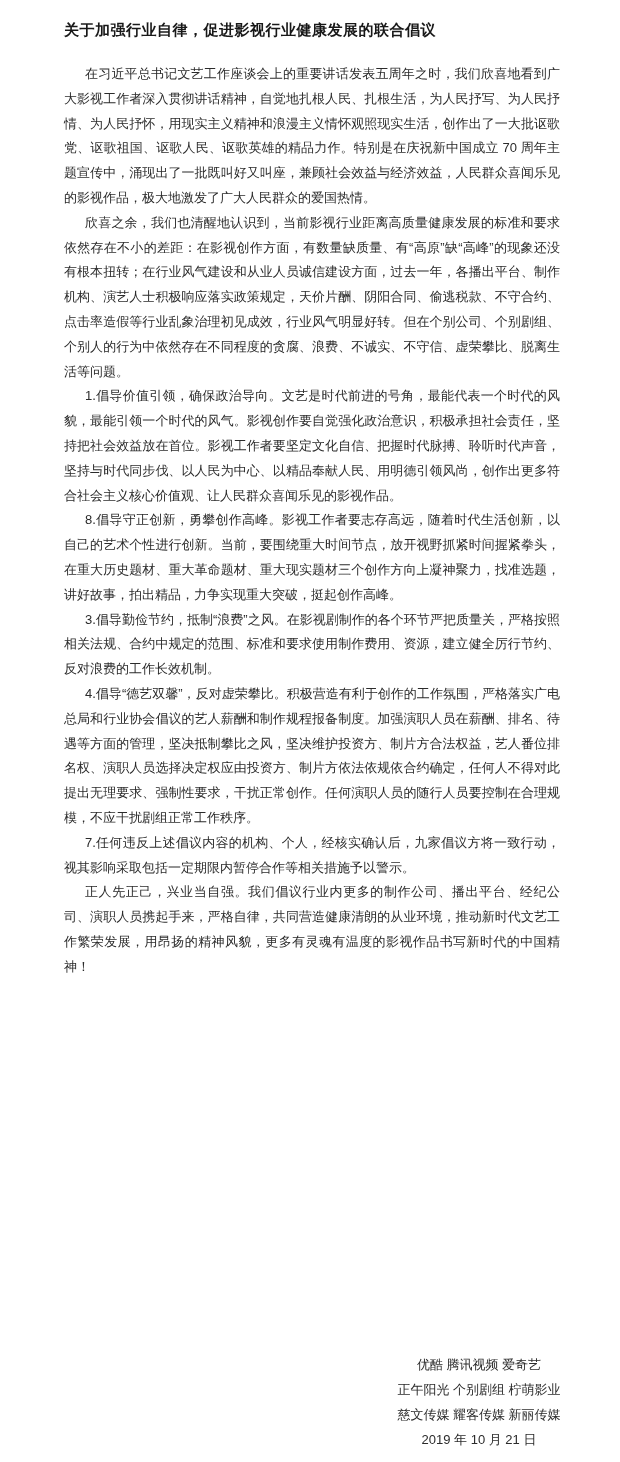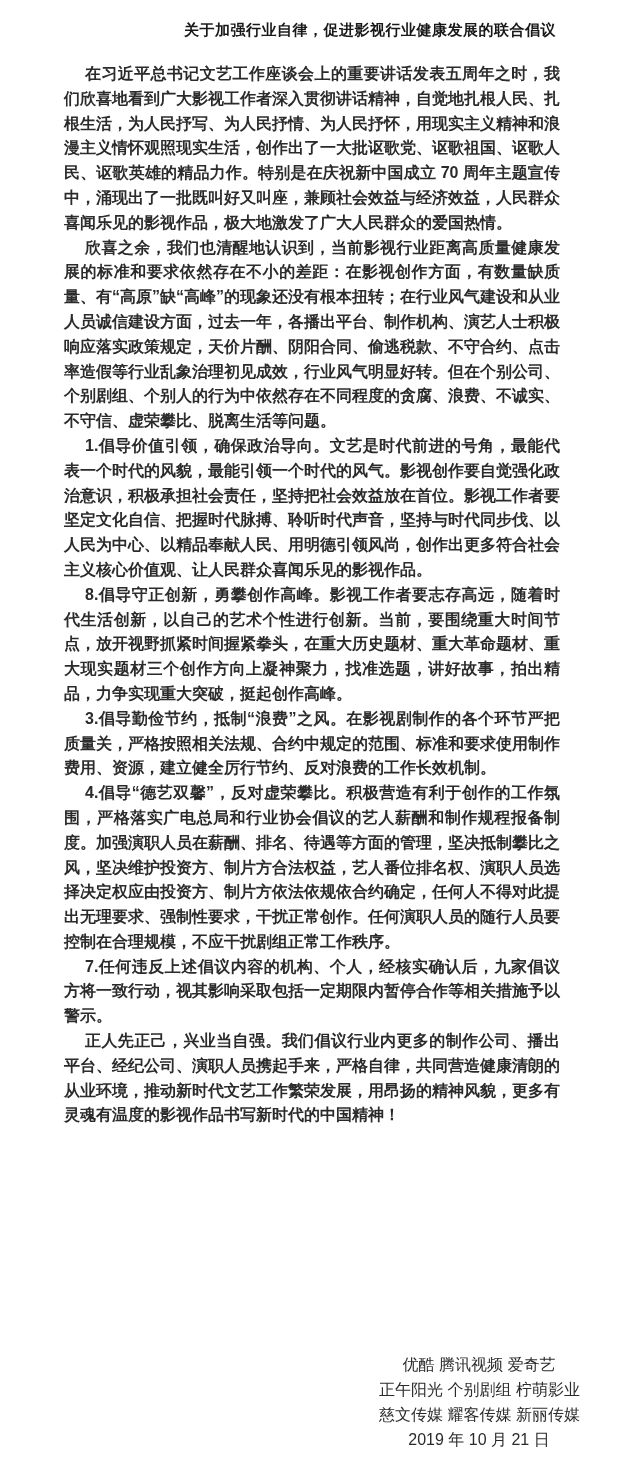--- a/index.html
+++ b/index.html
@@ -18,44 +18,43 @@
       box-sizing: border-box;
     }
     .doc {
       padding: 20px 60px 0 64px;
     }
     .doc-title {
       margin: 0 4px 22px 0;
       font-size: 15px;
       line-height: 20px;
       font-weight: 700;
-      text-align: right;
+      text-align: left;
       color: #181818;
       letter-spacing: 0.5px;
     }
     .doc p {
       margin: 0;
       text-indent: 21px;
-      font-size: 16px;
+      font-size: 13px;
       line-height: 24.8px;
       text-align: justify;
       color: #2b2b2b;
       word-break: break-all;
-      font-weight: bold;
     }
     .signatures {
       position: absolute;
       right: 41px;
       bottom: 10px;
       width: 200px;
       text-align: center;
     }
     .signatures .sig-line,
     .signatures .sig-date {
-      font-size: 16px;
+      font-size: 13px;
       line-height: 25px;
       color: #2b2b2b;
       white-space: nowrap;
     }
   </style>
 </head>
 <body>
 
 <div class="page" style="background: rgb(255, 255, 255);">
   <div class="doc">

